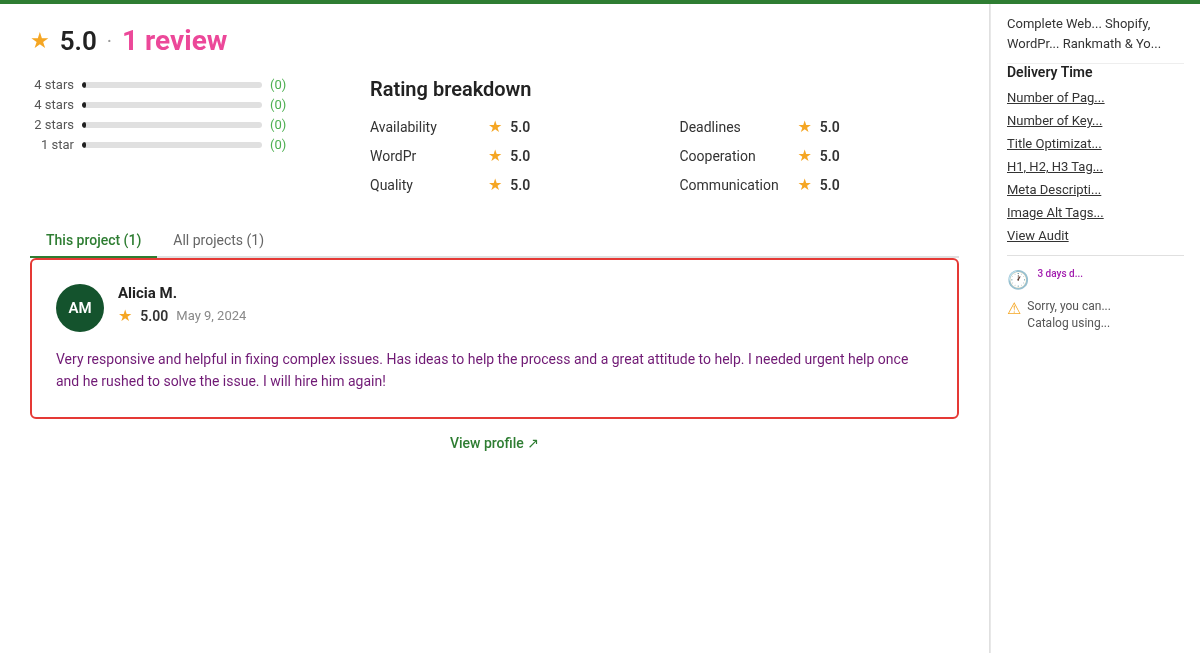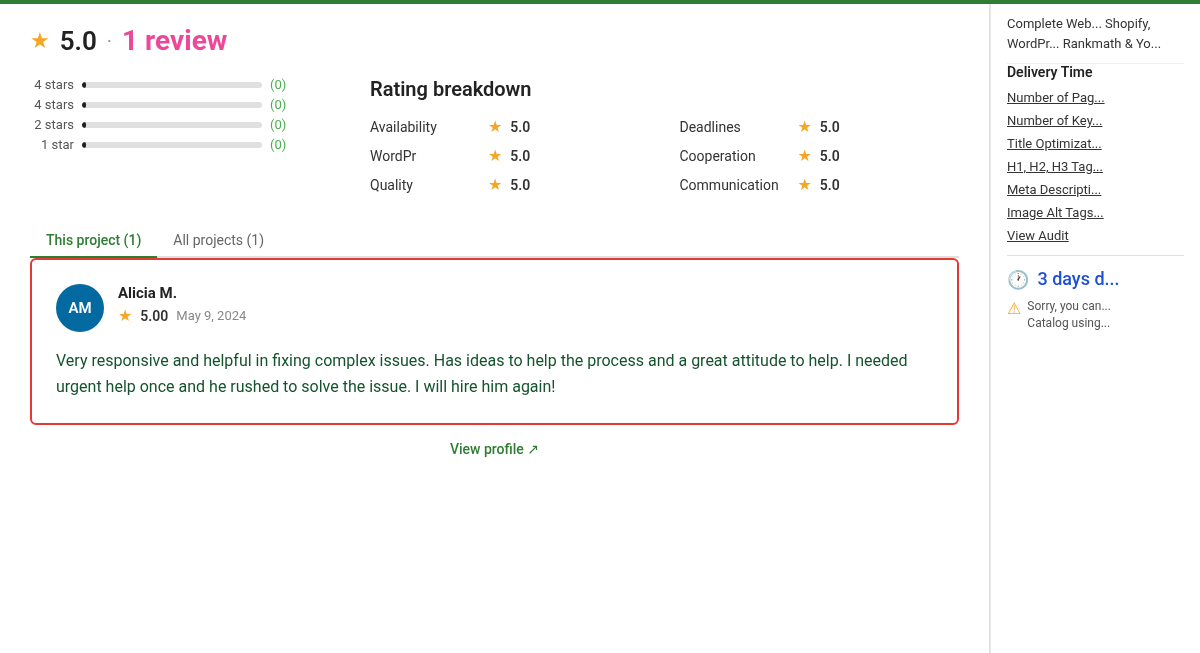--- a/index.html
+++ b/index.html
@@ -162,21 +162,21 @@
     .reviewer-header {
       display: flex;
       align-items: flex-start;
       gap: 14px;
       margin-bottom: 16px;
     }
     .reviewer-avatar {
       width: 48px;
       height: 48px;
       border-radius: 50%;
-      background: #0369a1;
+      background: #14532d;
       color: #fff;
       display: flex;
       align-items: center;
       justify-content: center;
       font-size: 15px;
       font-weight: 600;
       flex-shrink: 0;
     }
     .reviewer-info {
       display: flex;
@@ -200,22 +200,22 @@
     .reviewer-score {
       font-size: 14px;
       font-weight: 600;
       color: #333;
     }
     .reviewer-date {
       font-size: 13px;
       color: #888;
     }
     .review-text {
-      font-size: 16px;
-      color: #14532d;
+      font-size: 14px;
+      color: #701a75;
       line-height: 1.6;
     }
 
     
     .view-profile-row {
       text-align: center;
       padding: 16px 0 8px;
     }
     .view-profile-link {
       color: #2e7d32;
@@ -257,22 +257,22 @@
       align-items: flex-start;
       gap: 8px;
       margin-bottom: 8px;
     }
     .clock-icon {
       font-size: 18px;
       color: #555;
       margin-top: 1px;
     }
     .delivery-text {
-      font-size: 18px;
-      color: #1d4ed8;
+      font-size: 10px;
+      color: #a21caf;
       font-weight: 500;
     }
     .revision-text {
       font-size: 13px;
       color: #555;
       line-height: 1.5;
       margin-bottom: 10px;
     }
     .warning-section {
       display: flex;

